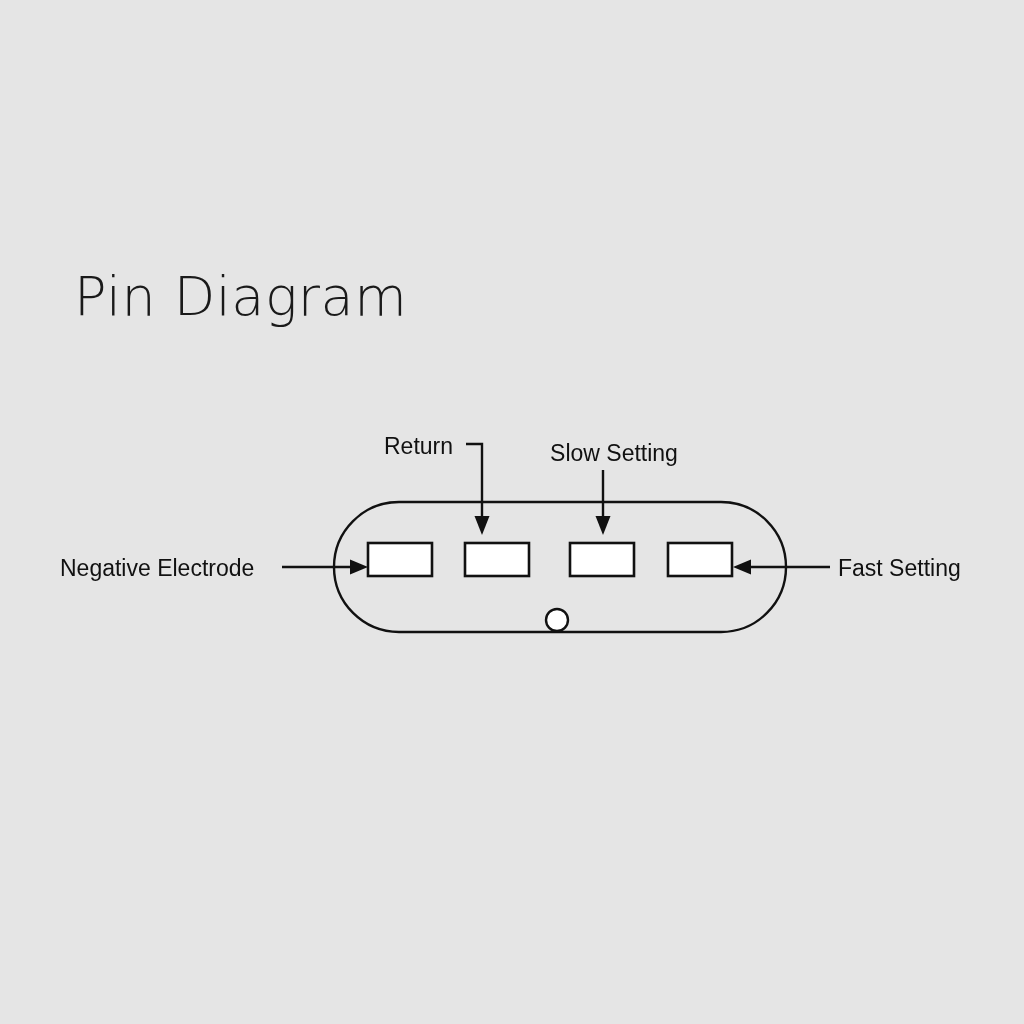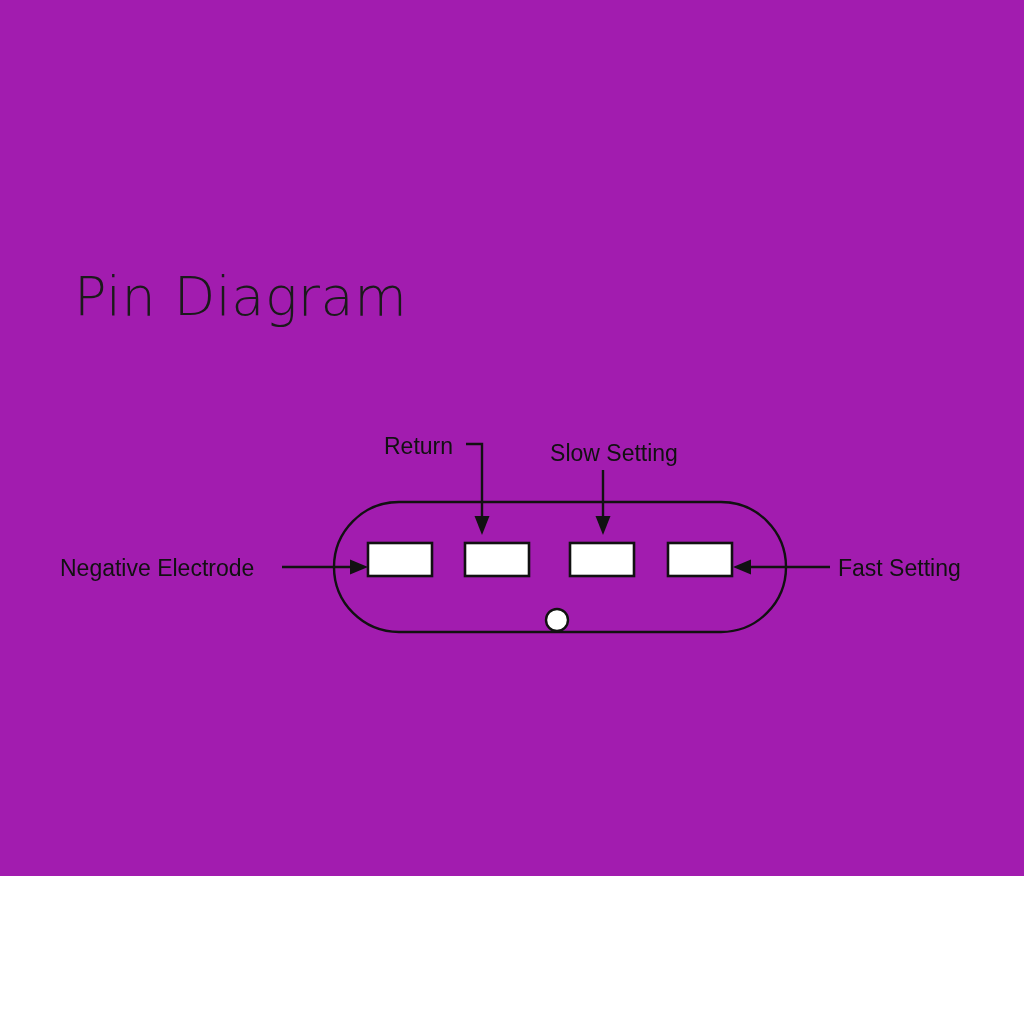--- a/index.html
+++ b/index.html
@@ -9,22 +9,22 @@
   body {
     width: 1024px;
     height: 1024px;
     background: #ffffff;
     font-family: "Liberation Sans", sans-serif;
     overflow: hidden;
   }
   #stage {
     position: relative;
     width: 1024px;
-    height: 876px;
-    background: #a21caf;
+    height: 1024px;
+    background: #e5e5e5;
   }
   #diagram-svg {
     position: absolute;
     left: 0;
     top: 0;
     width: 1024px;
     height: 1024px;
     display: block;
   }
   .title-text {

